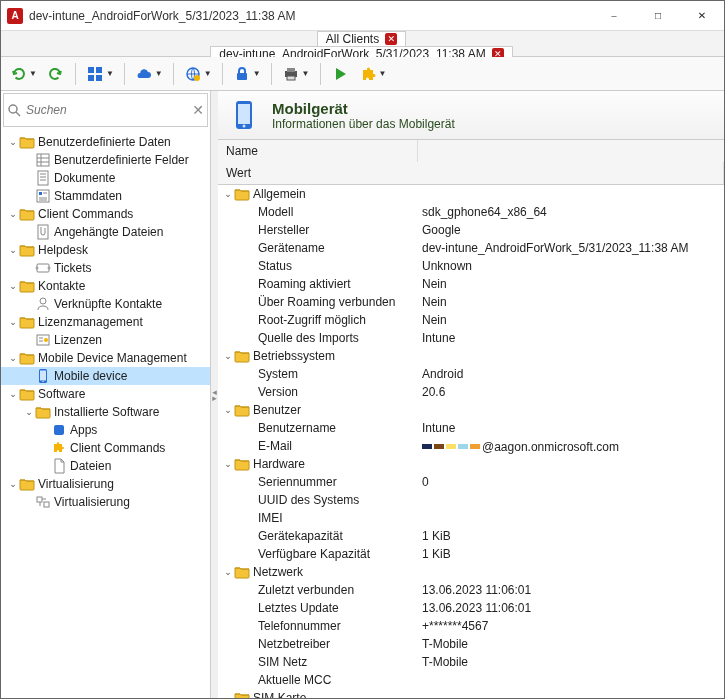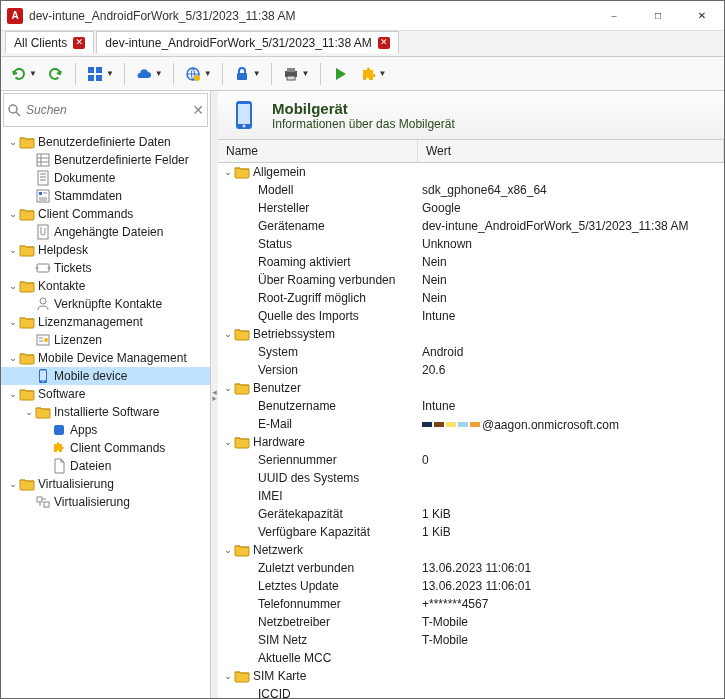--- a/index.html
+++ b/index.html
@@ -2,21 +2,21 @@
 <html><head>
 <meta charset="utf-8">
 <style>
   * { box-sizing: border-box; margin: 0; padding: 0; }
   body { font-family: 'Segoe UI', Tahoma, sans-serif; font-size: 12px; color: #222; background: #fff; }
   .window { width: 725px; height: 699px; border: 1px solid #666; display: flex; flex-direction: column; background: #fff; }
   .titlebar { height: 30px; display: flex; align-items: center; padding: 0 0 0 6px; background: #fff; border-bottom: 1px solid #ddd; }
   .titlebar .app-icon { width: 16px; height: 16px; background: #c01818; color: #fff; font-weight: bold; font-size: 10px; display: inline-flex; align-items: center; justify-content: center; border-radius: 2px; margin-right: 6px; }
   .titlebar .title { flex: 1; font-size: 12px; color: #333; }
   .titlebar .win-btn { width: 44px; height: 30px; display: inline-flex; align-items: center; justify-content: center; font-family: 'Segoe MDL2 Assets','Segoe UI Symbol'; font-size: 10px; color: #222; }
-  .tabs { height: 26px; display: flex; background: #f3f3f3; border-bottom: 1px solid #ccc; padding: 0 4px; }
+  .tabs { height: 26px; display: flex; align-items: center; background: #f3f3f3; border-bottom: 1px solid #ccc; padding: 0 4px; flex-direction: column; }
   .tab { display: inline-flex; align-items: center; height: 22px; padding: 0 8px; margin-right: 2px; background: #fff; border: 1px solid #ccc; border-bottom: none; font-size: 12px; gap: 6px; }
   .tab .close { width:12px;height:12px;display:inline-flex;align-items:center;justify-content:center;background:#c01818;color:#fff;border-radius:2px;font-size:9px;line-height:1; }
   .toolbar { height: 34px; display: flex; align-items: center; gap: 6px; padding: 0 6px; border-bottom: 1px solid #ccc; background: #f9f9f9; }
   .tb-btn { display: inline-flex; align-items: center; gap: 1px; padding: 2px 2px; }
   .tb-sep { width:1px; height:22px; background:#ccc; margin:0 2px; }
   .tb-ico { width:18px; height:18px; display:inline-flex; align-items:center; justify-content:center; }
   .dd { display:inline-flex; align-items:center; font-size:8px; color:#333; margin-left:1px; }
   .content { flex:1; display:flex; overflow:hidden; }
   .left { width:210px; display:flex; flex-direction:column; border-right:1px solid #ccc; }
   .search { display:flex; align-items:center; border:1px solid #ccc; margin:2px; height:34px; }
@@ -33,21 +33,21 @@
   .depth1 { padding-left: 22px; }
   .depth2 { padding-left: 38px; }
   .splitter { width:7px; background:#f0f0f0; display:flex; align-items:center; justify-content:center; cursor:col-resize; }
   .splitter .grip { font-size:9px; color:#888; line-height: 6px; }
   .right { flex:1; display:flex; flex-direction:column; overflow:hidden; }
   .panel-head { display:flex; align-items:center; gap:10px; padding:6px 8px; border-bottom:1px solid #ccc; background:linear-gradient(#fdfdfd,#f1f1f1); }
   .panel-head .big-ico { width:36px; height:36px; display:inline-flex; align-items:center; justify-content:center; }
   .panel-head .h1 { font-size:15px; font-weight:bold; color:#2a4b1f; }
   .panel-head .h2 { font-size:12px; color:#2a4b1f; }
   .grid { flex:1; overflow:auto; }
-  .grid-head { display:flex; background:#f5f5f5; border-bottom:1px solid #ccc; position:sticky; top:0; }
+  .grid-head { display:flex; background:#f5f5f5; border-bottom:1px solid #ccc; position:sticky; top:0;flex-direction:column; }
   .grid-head .col { padding:4px 8px; font-size:12px; border-right:1px solid #ddd; }
   .col-name { width:200px; }
   .col-val { flex:1; }
   .row { display:flex; align-items:center; height:18px; }
   .row .c1 { width:200px; display:flex; align-items:center; }
   .row .c2 { flex:1; font-size:12px; padding-left:4px; }
   .row .tw { width:12px; text-align:center; font-size:9px; color:#555; }
   .row .ico { width:16px; height:16px; display:inline-flex; align-items:center; justify-content:center; margin-right:3px; }
   .row .nm { font-size:12px; }
   .gd0 .c1 { padding-left:4px; }

